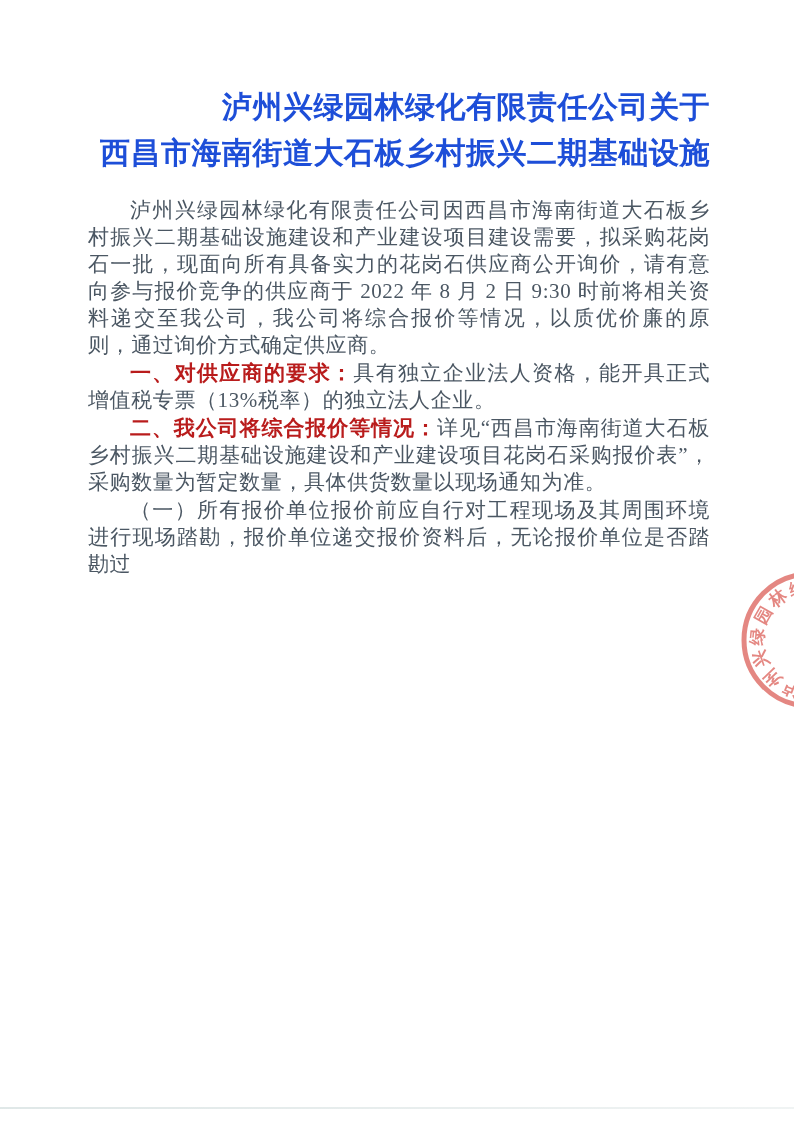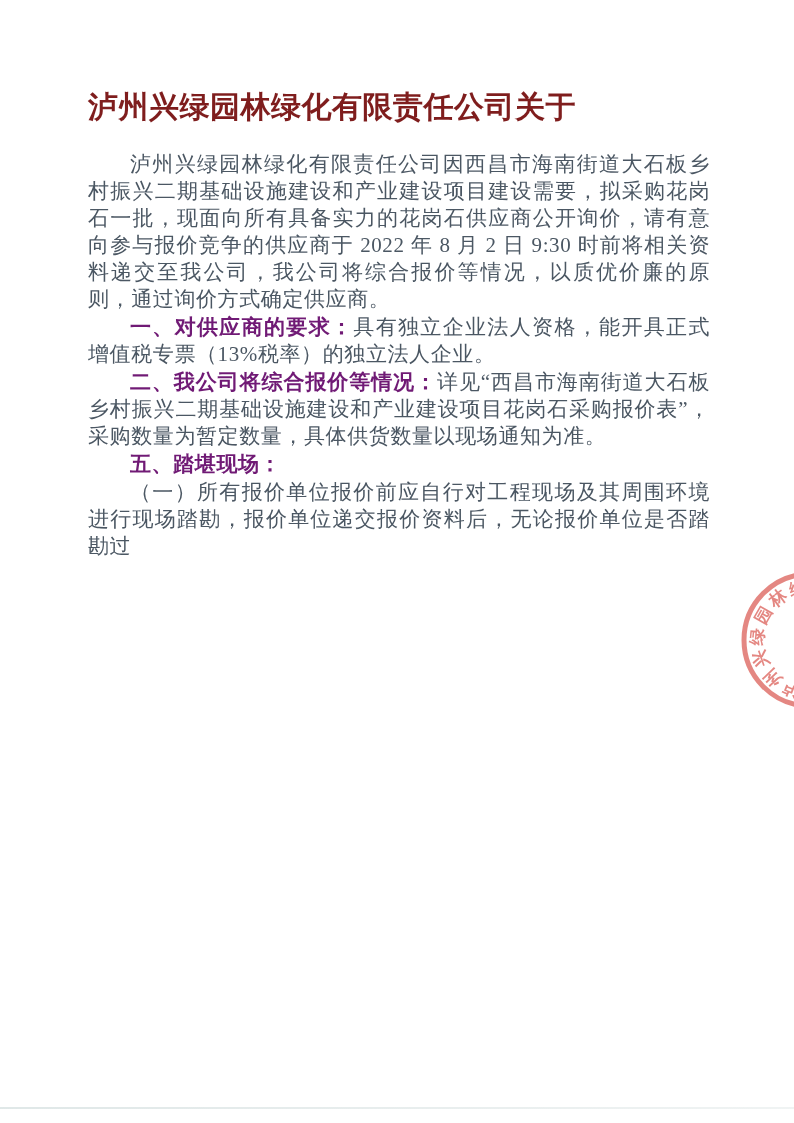--- a/index.html
+++ b/index.html
@@ -20,38 +20,38 @@
     left: 88px;
     top: 84px;
     width: 622px;
   }
   .title {
     margin: 0 0 21px 0;
     font-family: "Liberation Serif", "DejaVu Serif", serif;
     font-weight: 700;
     font-size: 30px;
     line-height: 46px;
-    text-align: left;
-    color: #7f1d1d;
+    text-align: right;
+    color: #1d4ed8;
     letter-spacing: 0.5px;
   }
   .title .title-line { display: block; }
   .body-p {
     margin: 0;
     font-size: 21px;
     line-height: 27px;
     letter-spacing: 0.6px;
     color: #4b5763;
     text-align: justify;
     text-indent: 2em;
   }
   .sec-label {
     font-family: "Liberation Sans", "DejaVu Sans", sans-serif;
     font-weight: 700;
-    color: #701a75;
+    color: #b91c1c;
   }
   .seal {
     position: absolute;
     left: 700px;
     top: 540px;
     pointer-events: none;
     opacity: 0.85;
   }
   .seal-text {
     font-family: "Liberation Sans", "DejaVu Sans", sans-serif;
@@ -70,37 +70,35 @@
   }
 </style>
 </head>
 <body>
 
 <div class="page">
   <div class="doc">
 
     <h1 class="title">
       <span class="title-line">泸州兴绿园林绿化有限责任公司关于</span>
+      <span class="title-line">西昌市海南街道大石板乡村振兴二期基础设施</span>
     </h1>
 
     <p class="body-p">泸州兴绿园林绿化有限责任公司因西昌市海南街道大石板乡村振兴二期基础设施建设和产业建设项目建设需要，拟采购花岗石一批，现面向所有具备实力的花岗石供应商公开询价，请有意向参与报价竞争的供应商于 2022 年 8 月 2 日 9:30 时前将相关资料递交至我公司，我公司将综合报价等情况，以质优价廉的原则，通过询价方式确定供应商。</p>
 
     <p class="body-p">
       <span class="sec-label">一、对供应商的要求：</span><span>具有独立企业法人资格，能开具正式增值税专票（13%税率）的独立法人企业。</span>
     </p>
 
     <p class="body-p">
       <span class="sec-label">二、我公司将综合报价等情况：</span><span>详见“西昌市海南街道大石板乡村振兴二期基础设施建设和产业建设项目花岗石采购报价表”，采购数量为暂定数量，具体供货数量以现场通知为准。</span>
     </p>
 
 
 
-    <p class="body-p">
-      <span class="sec-label">五、踏堪现场：</span><span></span>
-    </p>
 
     <p class="body-p">
       <span class="sec-label"></span><span>（一）所有报价单位报价前应自行对工程现场及其周围环境进行现场踏勘，报价单位递交报价资料后，无论报价单位是否踏勘过</span>
     </p>
 
   </div>
 
   <svg class="seal" width="200" height="200" viewBox="0 0 200 200" aria-hidden="true">
     <defs>
       <path id="sealArc" d="M 110 147 A 47 47 0 0 1 110 53 A 47 47 0 0 1 110 147" fill="none"></path>

